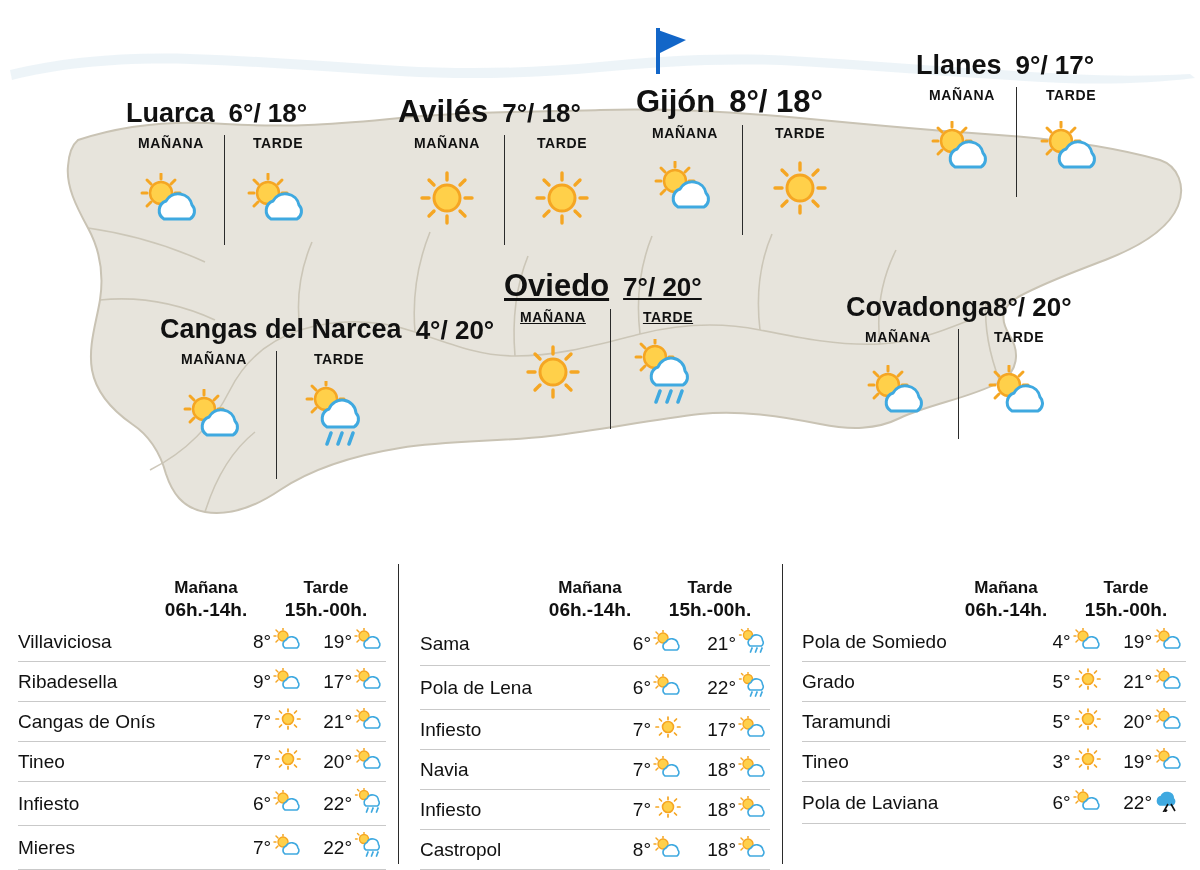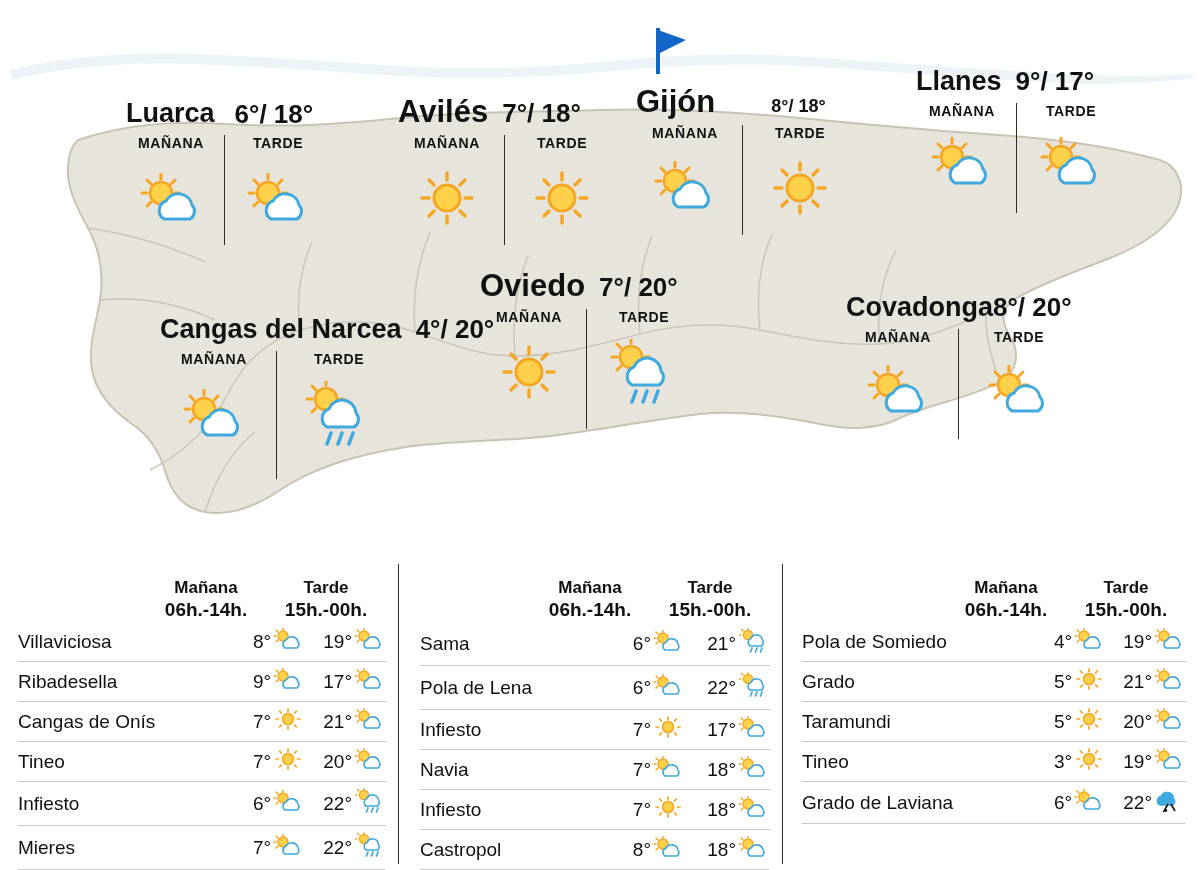--- a/index.html
+++ b/index.html
@@ -119,21 +119,21 @@
       <path d="M515,356 C512,320 516,286 528,256"></path>
     </g>
   </svg>
 
   <svg style="position:absolute;left:634px;top:24px;" width="60" height="54">
     <path d="M24,4 L24,50" stroke="#1266C8" stroke-width="4" fill="none"></path>
     <path d="M24,6 L52,16 L24,30 Z" fill="#1266C8"></path>
   </svg>
 
   <div class="city" style="left:126px;top:100px;">
-    <div style="display:flex;align-items:center;gap:20px;">
+    <div style="display:flex;align-items:flex-start;gap:14px;">
       <div class="city-name" style="font-size:27px;">Luarca</div>
       <div class="city-temp" style="font-size:26px;">6°/ 18°</div>
     </div>
     <div style="display:flex;margin-top:8px;">
       <div style="width:90px;">
         <div class="slot-label">MAÑANA</div>
         <div style="display:flex;justify-content:center;margin-top:22px;">
           <span class="wi">
             <svg width="74" height="52" viewBox="0 0 74 52">
               <circle cx="27" cy="20" r="11" fill="#FFD04A" stroke="#F5A623" stroke-width="2.5"></circle>
@@ -223,21 +223,21 @@
             </svg>
           </span>
         </div>
       </div>
     </div>
   </div>
 
   <div class="city" style="left:636px;top:86px;">
     <div style="display:flex;align-items:baseline;gap:14px;">
       <div class="city-name" style="font-size:31px;">Gijón</div>
-      <div class="city-temp" style="font-size:18px;margin-left:42px;">8°/ 18°</div>
+      <div class="city-temp" style="font-size:31px;">8°/ 18°</div>
     </div>
     <div style="display:flex;margin-top:8px;">
       <div style="width:98px;">
         <div class="slot-label">MAÑANA</div>
         <div style="display:flex;justify-content:center;margin-top:20px;">
           <span class="wi">
             <svg width="74" height="52" viewBox="0 0 74 52">
               <circle cx="27" cy="20" r="11" fill="#FFD04A" stroke="#F5A623" stroke-width="2.5"></circle>
               <g stroke="#F5A623" stroke-width="3" stroke-linecap="round">
                 <line x1="27" y1="1" x2="27" y2="6"></line>
@@ -271,21 +271,21 @@
                 <line x1="13" y1="47" x2="18" y2="42"></line>
                   <line x1="44" y1="16" x2="49" y2="11"></line>
               </g>
             </svg>
           </span>
         </div>
       </div>
     </div>
   </div>
 
-  <div class="city" style="left:916px;top:52px;margin-top:16px;">
+  <div class="city" style="left:916px;top:52px;">
     <div style="display:flex;align-items:baseline;gap:14px;">
       <div class="city-name" style="font-size:27px;">Llanes</div>
       <div class="city-temp" style="font-size:26px;">9°/ 17°</div>
     </div>
     <div style="display:flex;margin-top:8px;">
       <div style="width:92px;">
         <div class="slot-label">MAÑANA</div>
         <div style="display:flex;justify-content:center;margin-top:18px;">
           <span class="wi">
             <svg width="74" height="52" viewBox="0 0 74 52">
@@ -323,21 +323,21 @@
                   <line x1="37" y1="11" x2="41" y2="7"></line>
               </g>
               <path d="M30,46 a10,10 0 0 1 2,-18 a14,14 0 0 1 26,4 a9,9 0 0 1 -2,14 Z" fill="#FFFFFF" stroke="#3FA9E0" stroke-width="3" stroke-linejoin="round"></path>
             </svg>
           </span>
         </div>
       </div>
     </div>
   </div>
 
-  <div class="city" style="left:480px;top:270px;">
+  <div class="city" style="left:504px;top:270px;text-decoration:underline;">
     <div style="display:flex;align-items:baseline;gap:14px;">
       <div class="city-name" style="font-size:31px;">Oviedo</div>
       <div class="city-temp" style="font-size:26px;">7°/ 20°</div>
     </div>
     <div style="display:flex;margin-top:8px;">
       <div style="width:98px;">
         <div class="slot-label">MAÑANA</div>
         <div style="display:flex;justify-content:center;margin-top:18px;">
           <span class="wi">
             <svg width="62" height="58" viewBox="0 0 62 58">
@@ -429,21 +429,21 @@
               </g>
               <path d="M30,46 a10,10 0 0 1 2,-18 a14,14 0 0 1 26,4 a9,9 0 0 1 -2,14 Z" fill="#FFFFFF" stroke="#3FA9E0" stroke-width="3" stroke-linejoin="round"></path>
             </svg>
           </span>
         </div>
       </div>
     </div>
   </div>
 
   <div class="city" style="left:160px;top:316px;">
-    <div style="display:flex;align-items:flex-start;gap:14px;">
+    <div style="display:flex;align-items:flex-end;gap:14px;">
       <div class="city-name" style="font-size:27px;">Cangas del Narcea</div>
       <div class="city-temp" style="font-size:26px;">4°/ 20°</div>
     </div>
     <div style="display:flex;margin-top:8px;">
       <div style="width:108px;">
         <div class="slot-label">MAÑANA</div>
         <div style="display:flex;justify-content:center;margin-top:22px;">
           <span class="wi">
             <svg width="74" height="52" viewBox="0 0 74 52">
               <circle cx="27" cy="20" r="11" fill="#FFD04A" stroke="#F5A623" stroke-width="2.5"></circle>
@@ -1038,21 +1038,21 @@
                   <line x1="10" y1="0" x2="10" y2="2"></line>
                   <line x1="1" y1="8" x2="3" y2="8"></line>
                   <line x1="3" y1="2" x2="5" y2="4"></line>
                   <line x1="3" y1="14" x2="5" y2="12"></line>
                 </g>
                 <path d="M12,20 a4.5,4.5 0 0 1 1,-8 a6.5,6.5 0 0 1 12,2 a4,4 0 0 1 -1,6 Z" fill="#fff" stroke="#3FA9E0" stroke-width="1.6" stroke-linejoin="round"></path>
               </svg>
           </td>
         </tr>
         <tr>
-          <td class="name">Grado de Laviana</td>
+          <td class="name">Pola de Laviana</td>
           <td class="tmp">6°</td>
           <td class="ico">
             <svg width="30" height="22" viewBox="0 0 30 22">
                 <circle cx="10" cy="8" r="5" fill="#FFD04A" stroke="#F5A623" stroke-width="1.4"></circle>
                 <g stroke="#F5A623" stroke-width="1.5" stroke-linecap="round">
                   <line x1="10" y1="0" x2="10" y2="2"></line>
                   <line x1="1" y1="8" x2="3" y2="8"></line>
                   <line x1="3" y1="2" x2="5" y2="4"></line>
                   <line x1="3" y1="14" x2="5" y2="12"></line>
                 </g>

